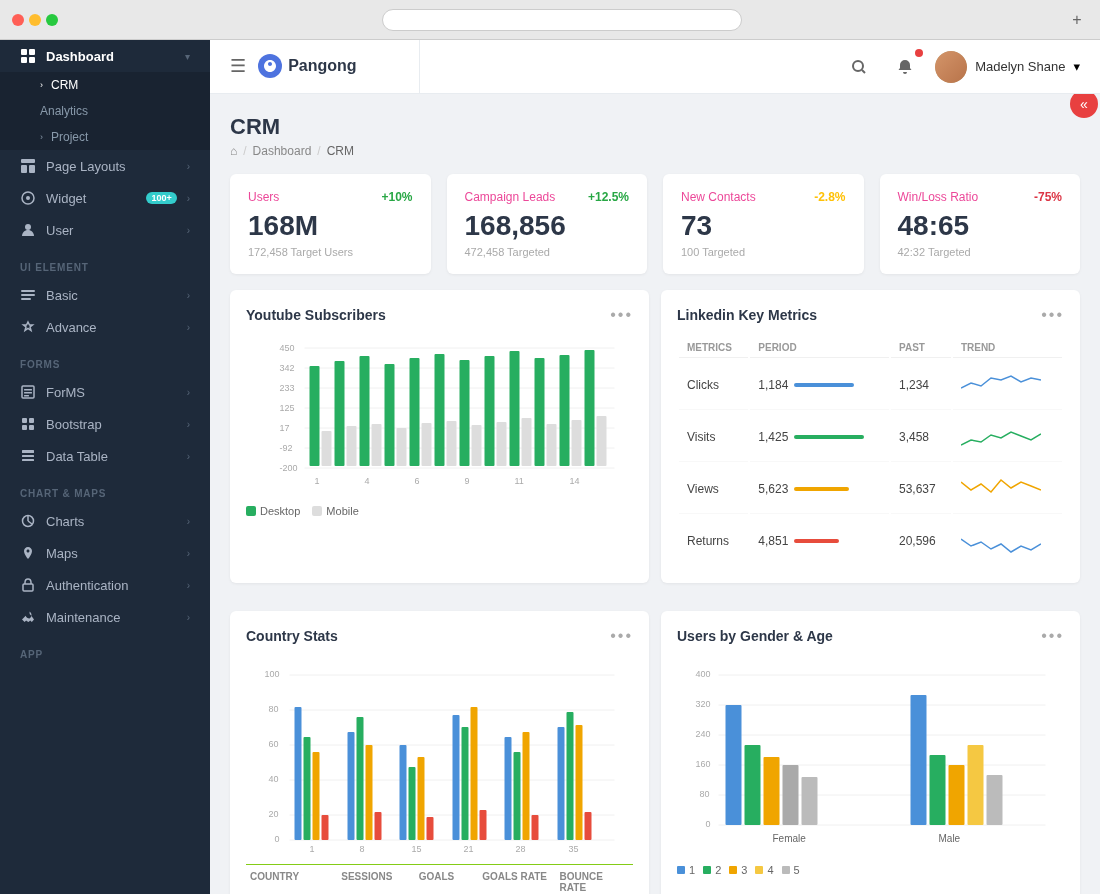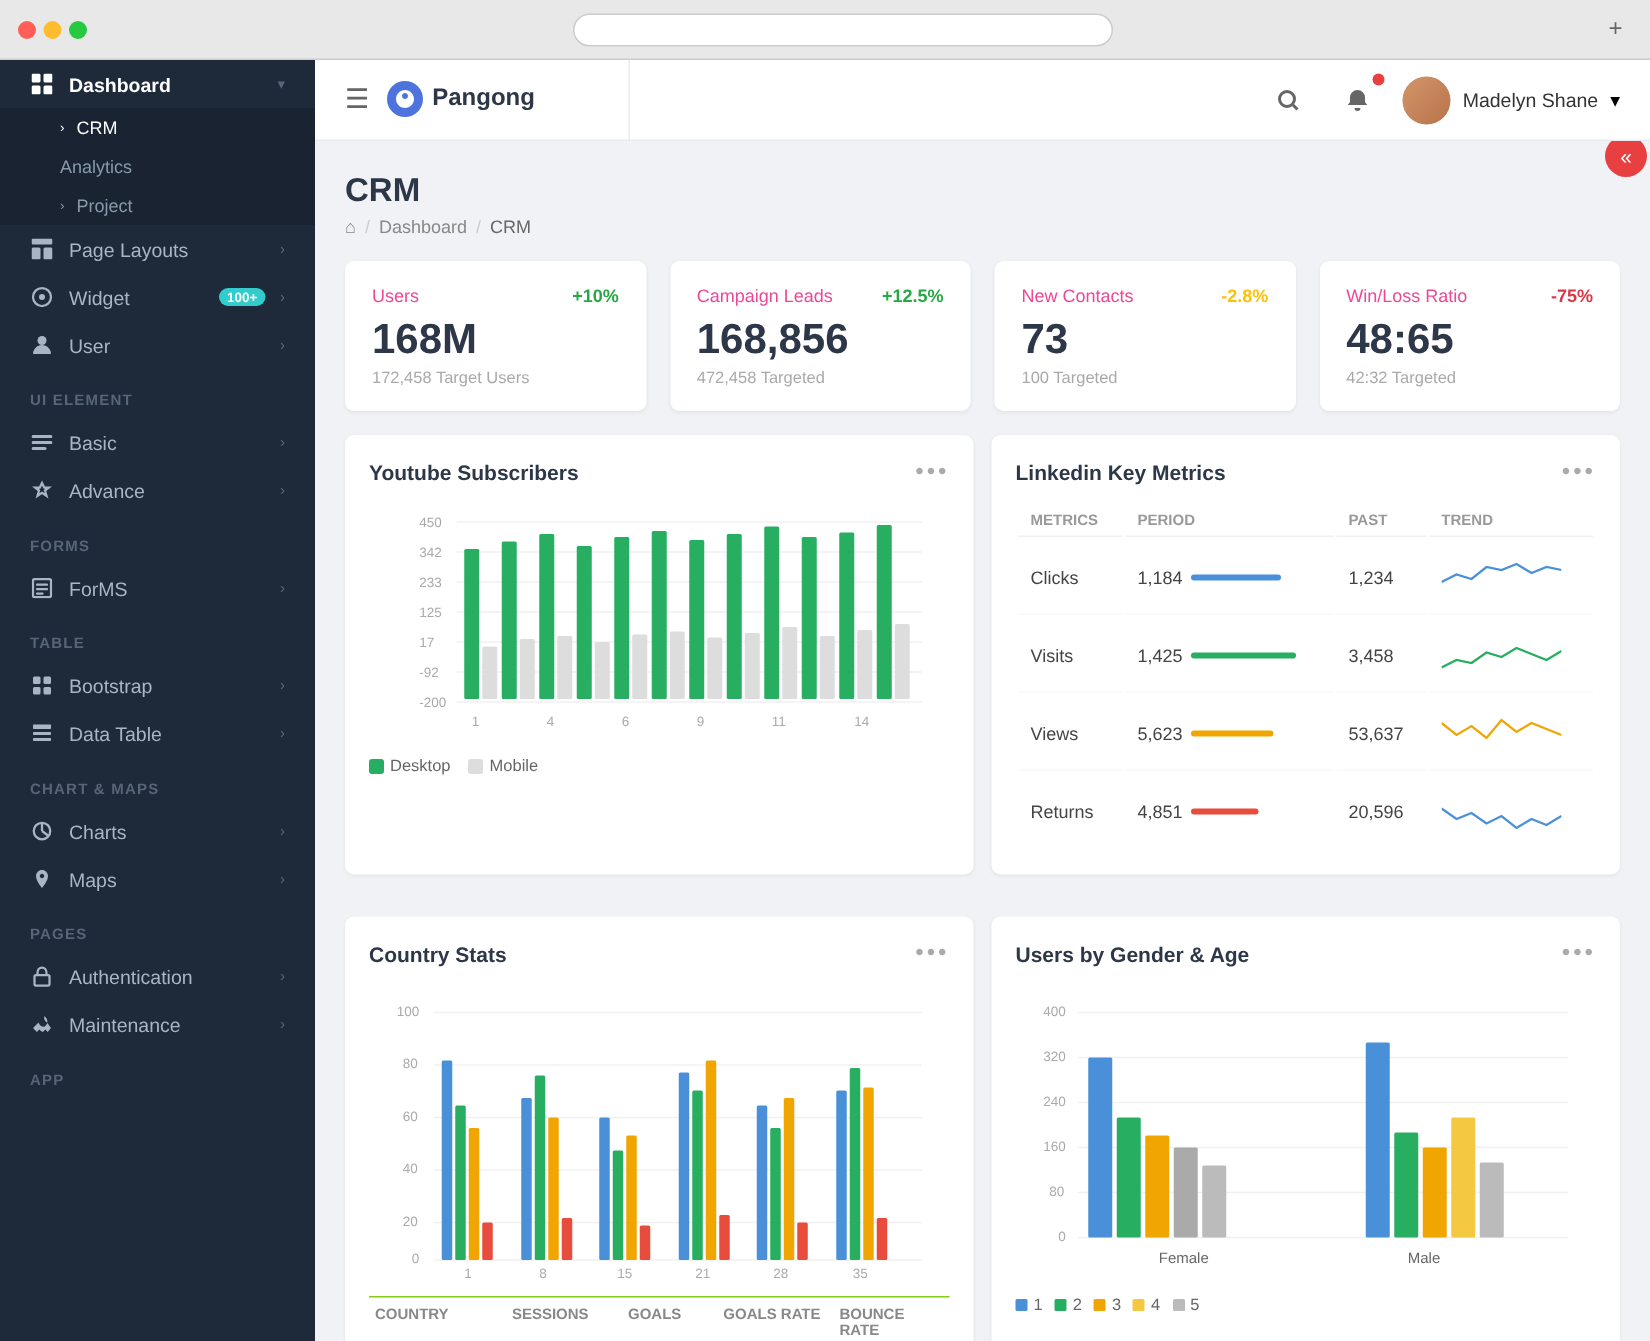--- a/index.html
+++ b/index.html
@@ -299,21 +299,20 @@
             <rect x="1" y="1" width="12" height="12" rx="1" fill="none" stroke="currentColor" stroke-width="1.5"></rect>
             <rect x="3" y="4" width="8" height="1.5" rx="0.5"></rect>
             <rect x="3" y="7" width="8" height="1.5" rx="0.5"></rect>
             <rect x="3" y="10" width="5" height="1.5" rx="0.5"></rect>
           </svg>
       </div>
       <span class="item-label">ForMS</span>
       <span class="chevron">›</span>
     </div>
 
-    <div class="sidebar-section-label">TABLE</div>
 
     <div class="sidebar-item">
       <div class="item-icon">
         <svg width="14" height="14" viewBox="0 0 14 14" fill="currentColor">
             <rect x="1" y="1" width="5" height="5" rx="1"></rect>
             <rect x="8" y="1" width="5" height="5" rx="1"></rect>
             <rect x="1" y="8" width="5" height="5" rx="1"></rect>
             <rect x="8" y="8" width="5" height="5" rx="1"></rect>
           </svg>
       </div>
@@ -350,21 +349,20 @@
     <div class="sidebar-item">
       <div class="item-icon">
         <svg width="14" height="14" viewBox="0 0 14 14" fill="currentColor">
             <path d="M7 1C4.8 1 3 2.8 3 5c0 3.5 4 8 4 8s4-4.5 4-8c0-2.2-1.8-4-4-4zm0 5.5c-.8 0-1.5-.7-1.5-1.5S6.2 3.5 7 3.5 8.5 4.2 8.5 5 7.8 6.5 7 6.5z"></path>
           </svg>
       </div>
       <span class="item-label">Maps</span>
       <span class="chevron">›</span>
     </div>
 
-    <div class="sidebar-section-label">PAGES</div>
 
     <div class="sidebar-item">
       <div class="item-icon">
         <svg width="14" height="14" viewBox="0 0 14 14" fill="currentColor">
             <rect x="2" y="6" width="10" height="7" rx="1" fill="none" stroke="currentColor" stroke-width="1.5"></rect>
             <path d="M4 6V4.5C4 2.6 5.3 1 7 1s3 1.6 3 3.5V6" stroke="currentColor" stroke-width="1.5" fill="none"></path>
           </svg>
       </div>
       <span class="item-label">Authentication</span>
       <span class="chevron">›</span>

